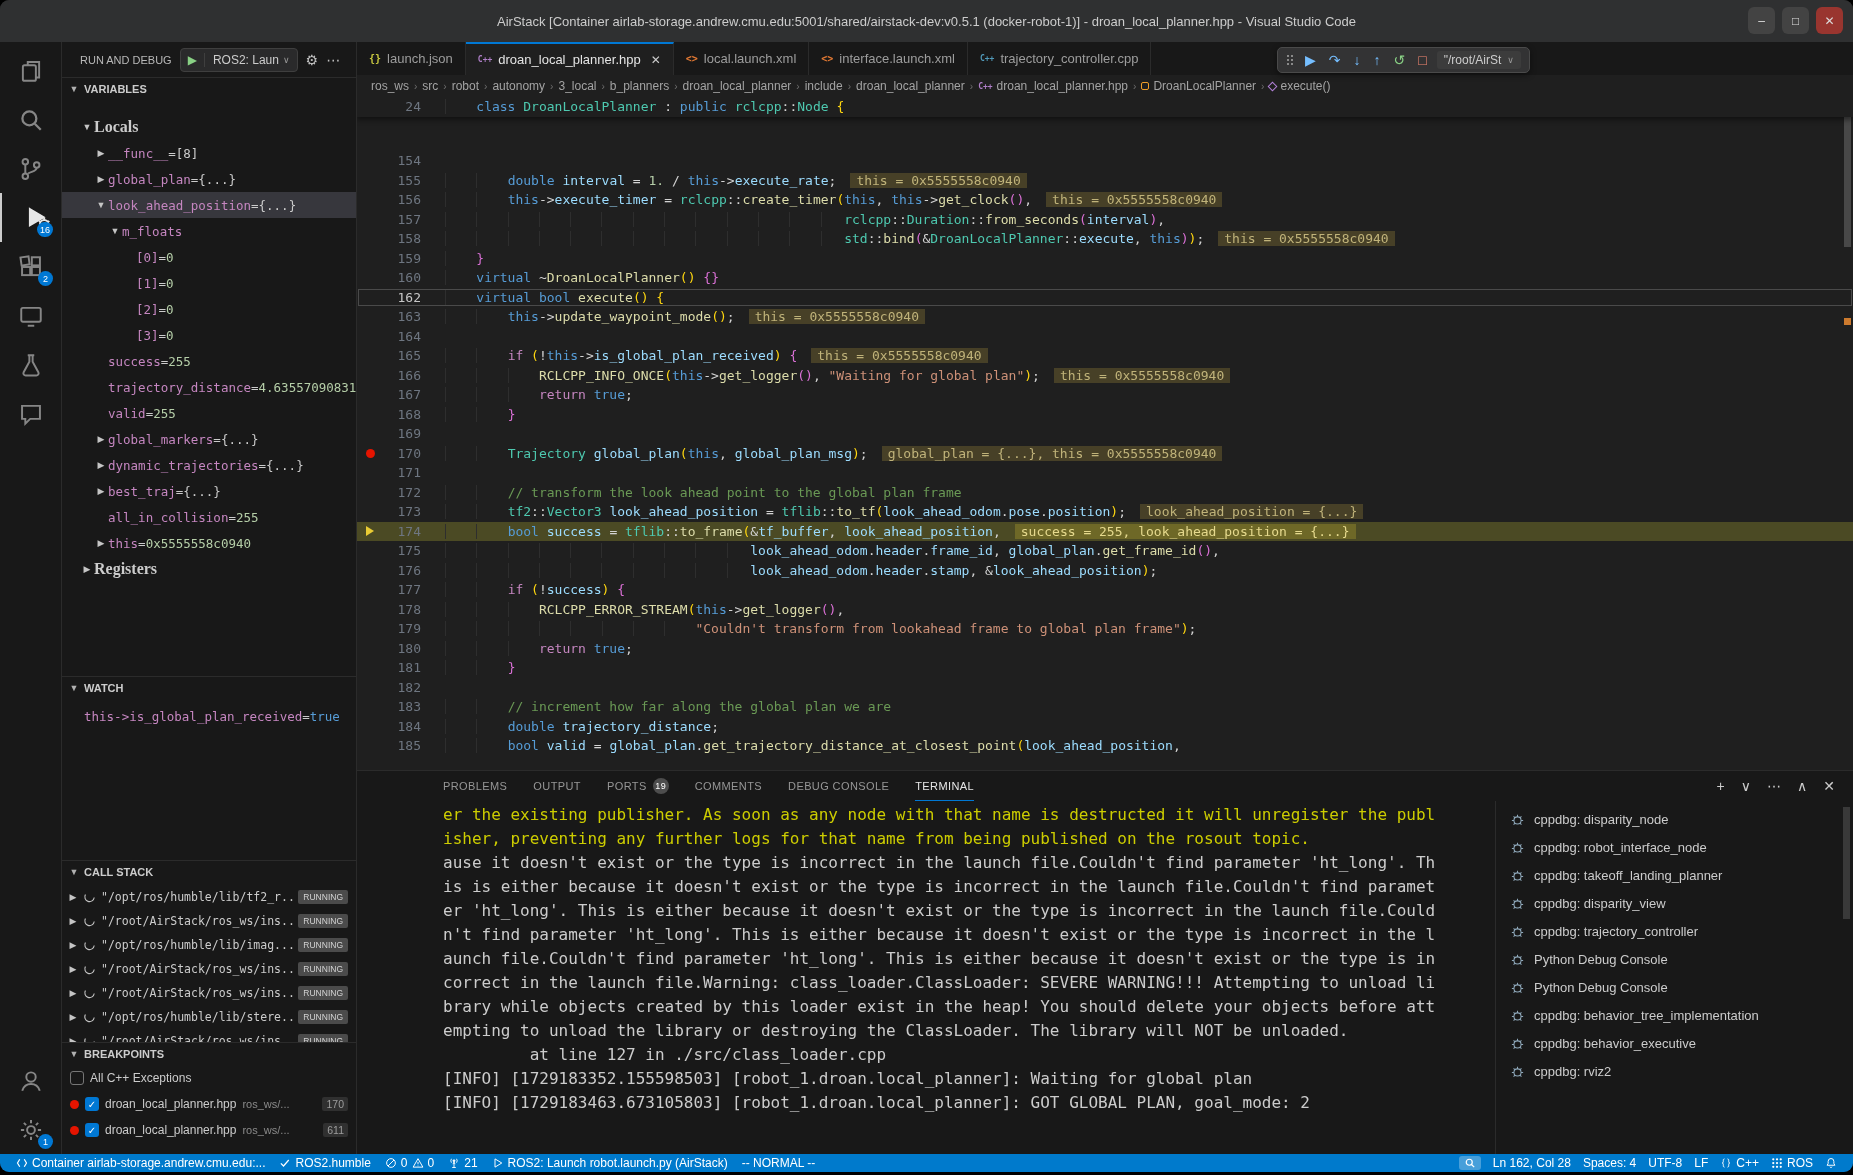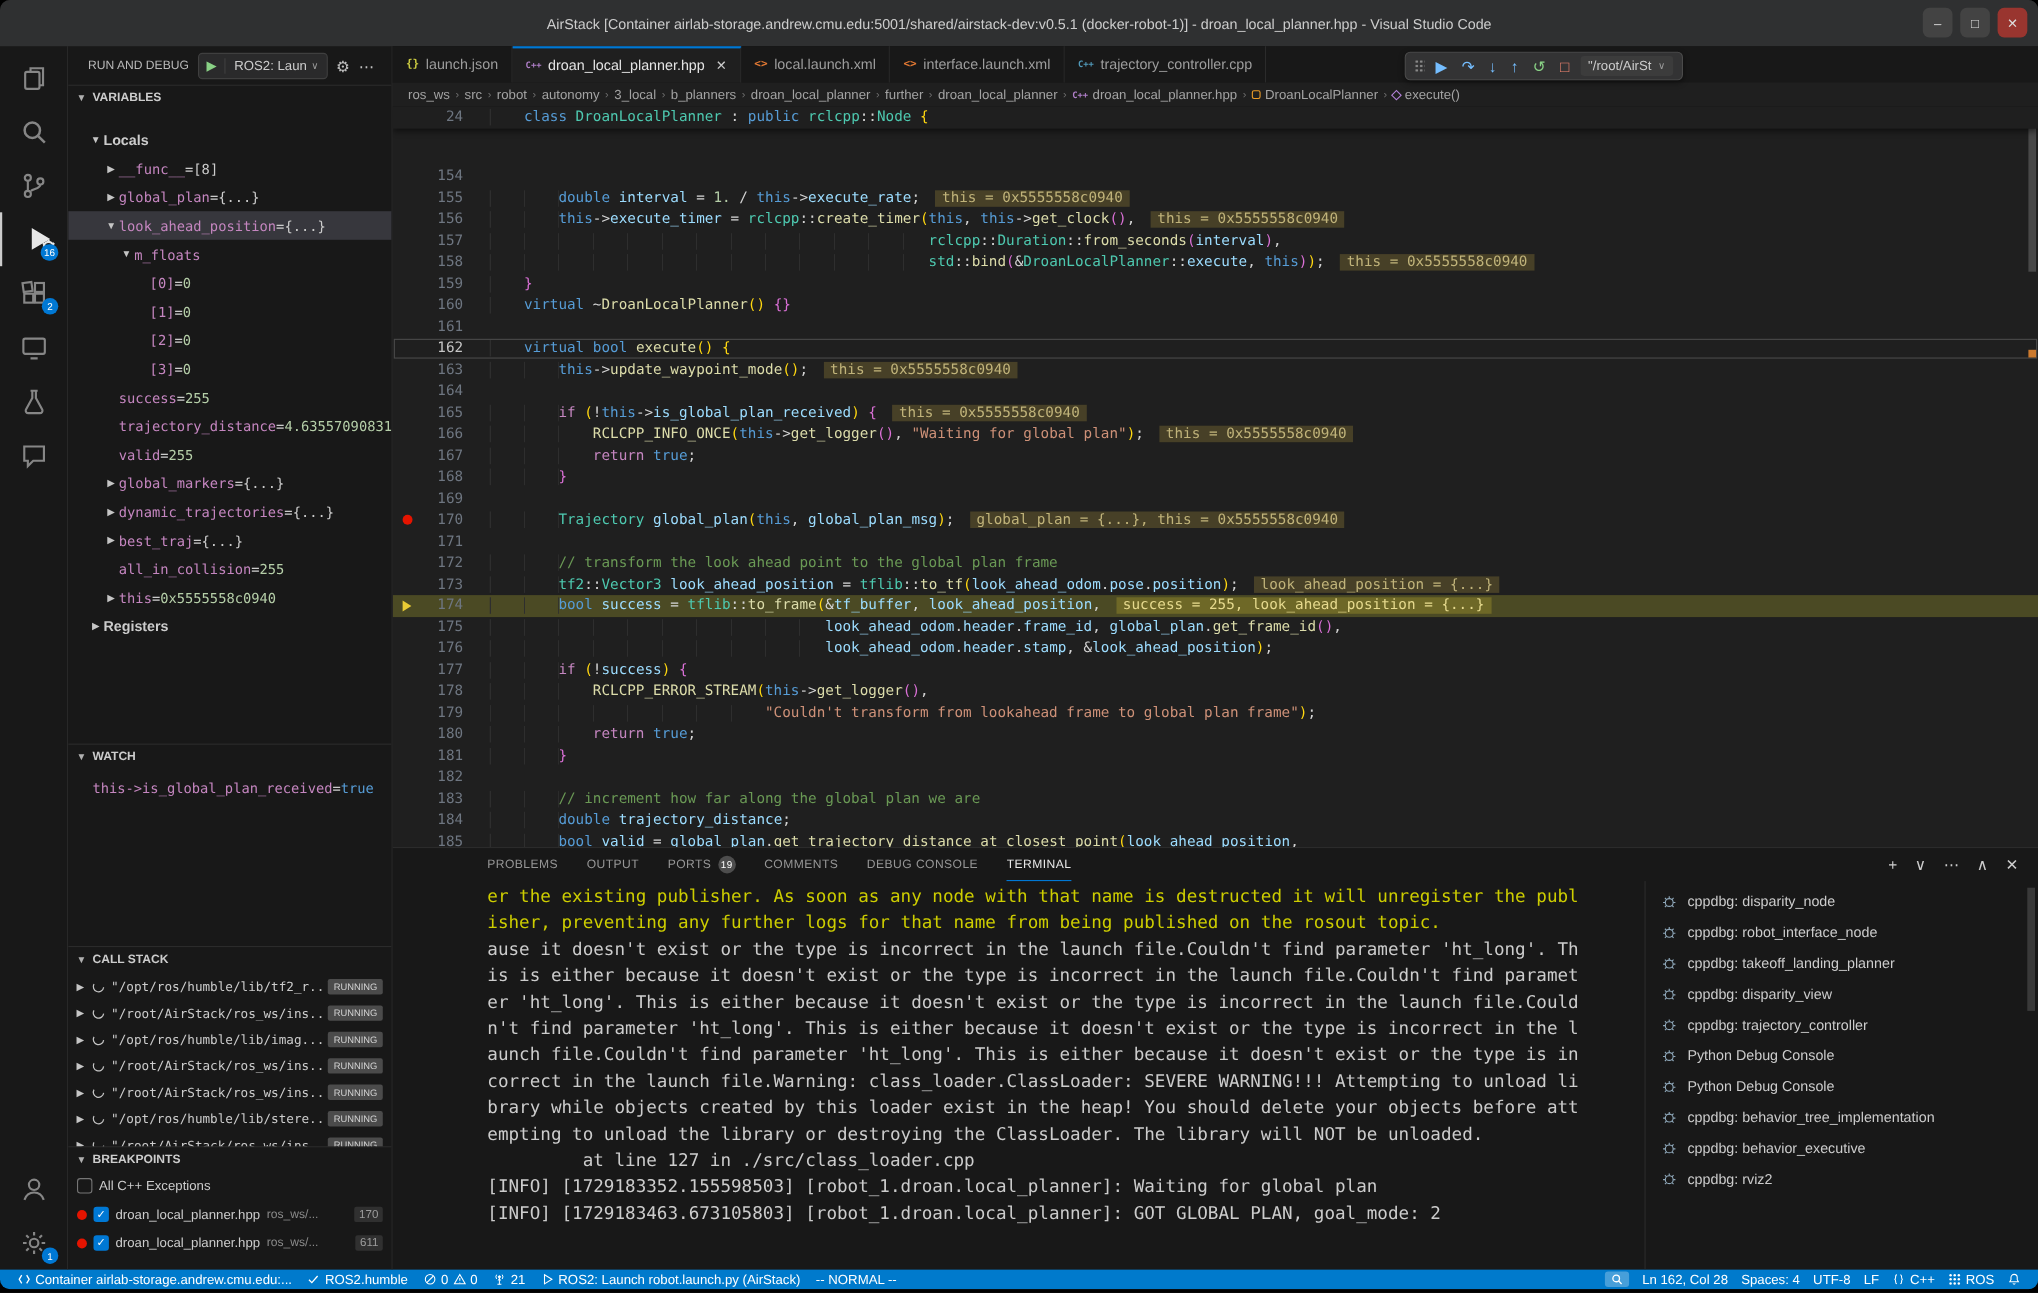--- a/index.html
+++ b/index.html
@@ -34,21 +34,21 @@
   .sb-gear{color:#c0c0c0;font-size:14px;}
   .sb-more{color:#c0c0c0;font-size:14px;letter-spacing:1px;}
   .section{flex:none;overflow:hidden;border-top:1px solid #2b2b2b;}
   .sec-head{height:22px;display:flex;align-items:center;gap:4px;padding-left:6px;font-size:11px;font-weight:bold;color:#cccccc;}
   .sec-head .tw{color:#b0b0b0;font-size:9px;width:12px;text-align:center;}
   .sec-body{position:relative;}
   .vrow{height:26px;display:flex;align-items:center;font-family:"DejaVu Sans Mono",monospace;font-size:12.5px;white-space:nowrap;}
   .vrow.sel{background:#37373d;}
   .vrow .tw{width:14px;color:#c5c5c5;font-size:9px;text-align:center;flex:none;font-family:"Liberation Sans",sans-serif;}
   .vname{color:#c586c0;}
-  .vname.scope{color:#cccccc;font-weight:bold;font-family:Liberation Sans, sans-serif;font-size:13px;}
+  .vname.scope{color:#cccccc;font-weight:bold;font-family:Liberation Serif, serif;font-size:16px;}
   .veq{color:#cccccc;}
   .vval-num{color:#b5cea8;}
   .vval-obj{color:#cccccc;}
   .vval-kw{color:#569cd6;}
   .csrow{height:24px;display:flex;align-items:center;padding:0 8px 0 6px;gap:5px;}
   .csrow .tw{color:#c5c5c5;font-size:9px;width:10px;text-align:center;flex:none;}
   .csicon{color:#c5c5c5;flex:none;display:flex;}
   .csicon svg{width:13px;height:13px;}
   .cslabel{font-family:"DejaVu Sans Mono",monospace;font-size:11.5px;color:#cccccc;white-space:nowrap;overflow:hidden;flex:1;}
   .cspill{flex:none;background:#4b4b4b;color:#d2d2d2;font-size:8.5px;border-radius:2px;padding:2px 5px;}
@@ -542,21 +542,21 @@
           <span class="bc-sep">›</span>
           <span class="bc-item">
             <span>b_planners</span>
           </span>
           <span class="bc-sep">›</span>
           <span class="bc-item">
             <span>droan_local_planner</span>
           </span>
           <span class="bc-sep">›</span>
           <span class="bc-item">
-            <span>further</span>
+            <span>include</span>
           </span>
           <span class="bc-sep">›</span>
           <span class="bc-item">
             <span>droan_local_planner</span>
           </span>
           <span class="bc-sep">›</span>
           <span class="bc-item">
             <span class="ticon cpp-purple">C++</span>
             <span>droan_local_planner.hpp</span>
           </span>
@@ -573,21 +573,20 @@
         </div>
       <div class="editor">
         <div class="lines" id="codelines">
             <div class="line"><div class="gutter"><span class="glyph"></span><span class="lnum">154</span></div><span class="lcontent"></span></div>
             <div class="line"><div class="gutter"><span class="glyph"></span><span class="lnum">155</span></div><span class="lcontent"><span class="ws">        </span><span class="tk-kw">double</span><span class="tk-pu"> </span><span class="tk-va">interval</span><span class="tk-pu"> = </span><span class="tk-nu">1.</span><span class="tk-pu"> / </span><span class="tk-kw">this</span><span class="tk-pu">-&gt;</span><span class="tk-va">execute_rate</span><span class="tk-pu">;</span><span class="hint">this = 0x5555558c0940</span></span></div>
             <div class="line"><div class="gutter"><span class="glyph"></span><span class="lnum">156</span></div><span class="lcontent"><span class="ws">        </span><span class="tk-kw">this</span><span class="tk-pu">-&gt;</span><span class="tk-va">execute_timer</span><span class="tk-pu"> = </span><span class="tk-ty">rclcpp</span><span class="tk-pu">::</span><span class="tk-fn">create_timer</span><span class="tk-b1">(</span><span class="tk-kw">this</span><span class="tk-pu">, </span><span class="tk-kw">this</span><span class="tk-pu">-&gt;</span><span class="tk-fn">get_clock</span><span class="tk-b2">()</span><span class="tk-pu">,</span><span class="hint">this = 0x5555558c0940</span></span></div>
             <div class="line"><div class="gutter"><span class="glyph"></span><span class="lnum">157</span></div><span class="lcontent"><span class="ws">                                                   </span><span class="tk-ty">rclcpp</span><span class="tk-pu">::</span><span class="tk-ty">Duration</span><span class="tk-pu">::</span><span class="tk-fn">from_seconds</span><span class="tk-b2">(</span><span class="tk-va">interval</span><span class="tk-b2">)</span><span class="tk-pu">,</span></span></div>
             <div class="line"><div class="gutter"><span class="glyph"></span><span class="lnum">158</span></div><span class="lcontent"><span class="ws">                                                   </span><span class="tk-ty">std</span><span class="tk-pu">::</span><span class="tk-fn">bind</span><span class="tk-b2">(</span><span class="tk-pu">&amp;</span><span class="tk-ty">DroanLocalPlanner</span><span class="tk-pu">::</span><span class="tk-va">execute</span><span class="tk-pu">, </span><span class="tk-kw">this</span><span class="tk-b2">)</span><span class="tk-b1">)</span><span class="tk-pu">;</span><span class="hint">this = 0x5555558c0940</span></span></div>
             <div class="line"><div class="gutter"><span class="glyph"></span><span class="lnum">159</span></div><span class="lcontent"><span class="ws">    </span><span class="tk-b2">}</span></span></div>
             <div class="line"><div class="gutter"><span class="glyph"></span><span class="lnum">160</span></div><span class="lcontent"><span class="ws">    </span><span class="tk-kw">virtual</span><span class="tk-pu"> ~</span><span class="tk-fn">DroanLocalPlanner</span><span class="tk-b1">()</span><span class="tk-pu"> </span><span class="tk-b2">{}</span></span></div>
-            <div class="line"><div class="gutter"><span class="glyph"></span><span class="lnum">161</span></div><span class="lcontent"></span></div>
             <div class="line cursorline"><div class="gutter"><span class="glyph"></span><span class="lnum cur">162</span></div><span class="lcontent"><span class="ws">    </span><span class="tk-kw">virtual</span><span class="tk-pu"> </span><span class="tk-kw">bool</span><span class="tk-pu"> </span><span class="tk-fn">execute</span><span class="tk-b1">()</span><span class="tk-pu"> </span><span class="tk-b1">{</span></span></div>
             <div class="line"><div class="gutter"><span class="glyph"></span><span class="lnum">163</span></div><span class="lcontent"><span class="ws">        </span><span class="tk-kw">this</span><span class="tk-pu">-&gt;</span><span class="tk-fn">update_waypoint_mode</span><span class="tk-b1">()</span><span class="tk-pu">;</span><span class="hint">this = 0x5555558c0940</span></span></div>
             <div class="line"><div class="gutter"><span class="glyph"></span><span class="lnum">164</span></div><span class="lcontent"></span></div>
             <div class="line"><div class="gutter"><span class="glyph"></span><span class="lnum">165</span></div><span class="lcontent"><span class="ws">        </span><span class="tk-ct">if</span><span class="tk-pu"> </span><span class="tk-b1">(</span><span class="tk-pu">!</span><span class="tk-kw">this</span><span class="tk-pu">-&gt;</span><span class="tk-va">is_global_plan_received</span><span class="tk-b1">)</span><span class="tk-pu"> </span><span class="tk-b2">{</span><span class="hint">this = 0x5555558c0940</span></span></div>
             <div class="line"><div class="gutter"><span class="glyph"></span><span class="lnum">166</span></div><span class="lcontent"><span class="ws">            </span><span class="tk-fn">RCLCPP_INFO_ONCE</span><span class="tk-b1">(</span><span class="tk-kw">this</span><span class="tk-pu">-&gt;</span><span class="tk-fn">get_logger</span><span class="tk-b2">()</span><span class="tk-pu">, </span><span class="tk-st">"Waiting for global plan"</span><span class="tk-b1">)</span><span class="tk-pu">;</span><span class="hint">this = 0x5555558c0940</span></span></div>
             <div class="line"><div class="gutter"><span class="glyph"></span><span class="lnum">167</span></div><span class="lcontent"><span class="ws">            </span><span class="tk-ct">return</span><span class="tk-pu"> </span><span class="tk-kw">true</span><span class="tk-pu">;</span></span></div>
             <div class="line"><div class="gutter"><span class="glyph"></span><span class="lnum">168</span></div><span class="lcontent"><span class="ws">        </span><span class="tk-b2">}</span></span></div>
             <div class="line"><div class="gutter"><span class="glyph"></span><span class="lnum">169</span></div><span class="lcontent"></span></div>
             <div class="line"><div class="gutter"><span class="glyph"><span class="bp"></span></span><span class="lnum">170</span></div><span class="lcontent"><span class="ws">        </span><span class="tk-ty">Trajectory</span><span class="tk-pu"> </span><span class="tk-va">global_plan</span><span class="tk-b1">(</span><span class="tk-kw">this</span><span class="tk-pu">, </span><span class="tk-va">global_plan_msg</span><span class="tk-b1">)</span><span class="tk-pu">;</span><span class="hint">global_plan = {...}, this = 0x5555558c0940</span></span></div>
             <div class="line"><div class="gutter"><span class="glyph"></span><span class="lnum">171</span></div><span class="lcontent"></span></div>

